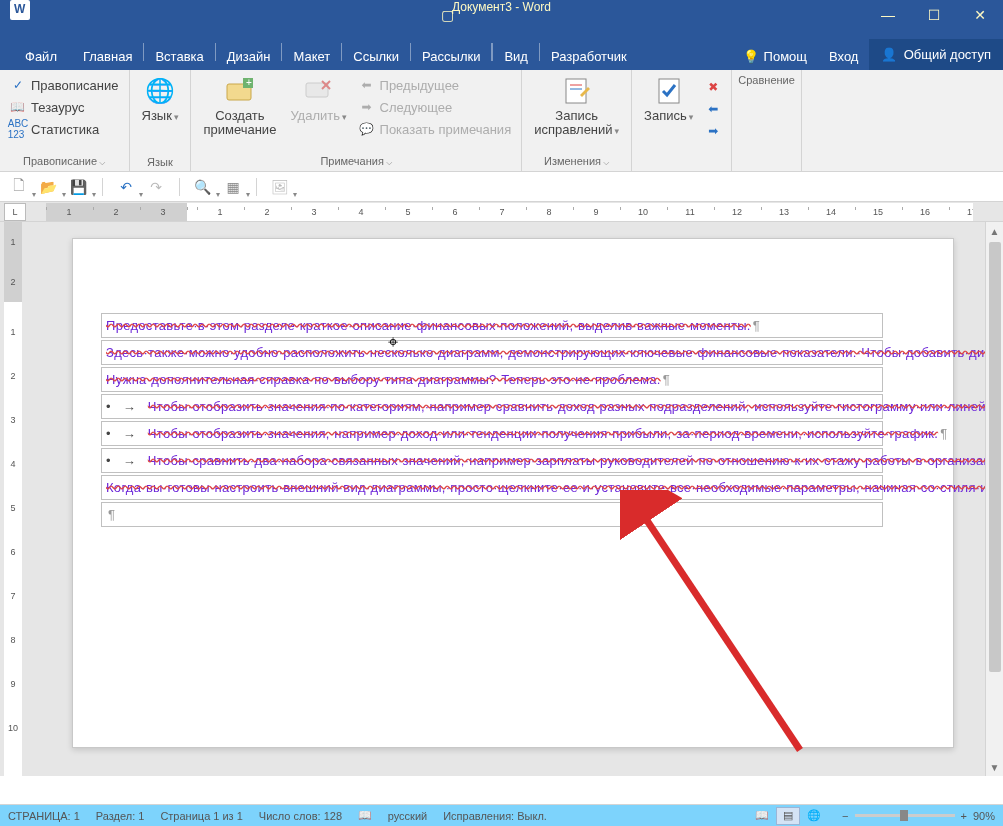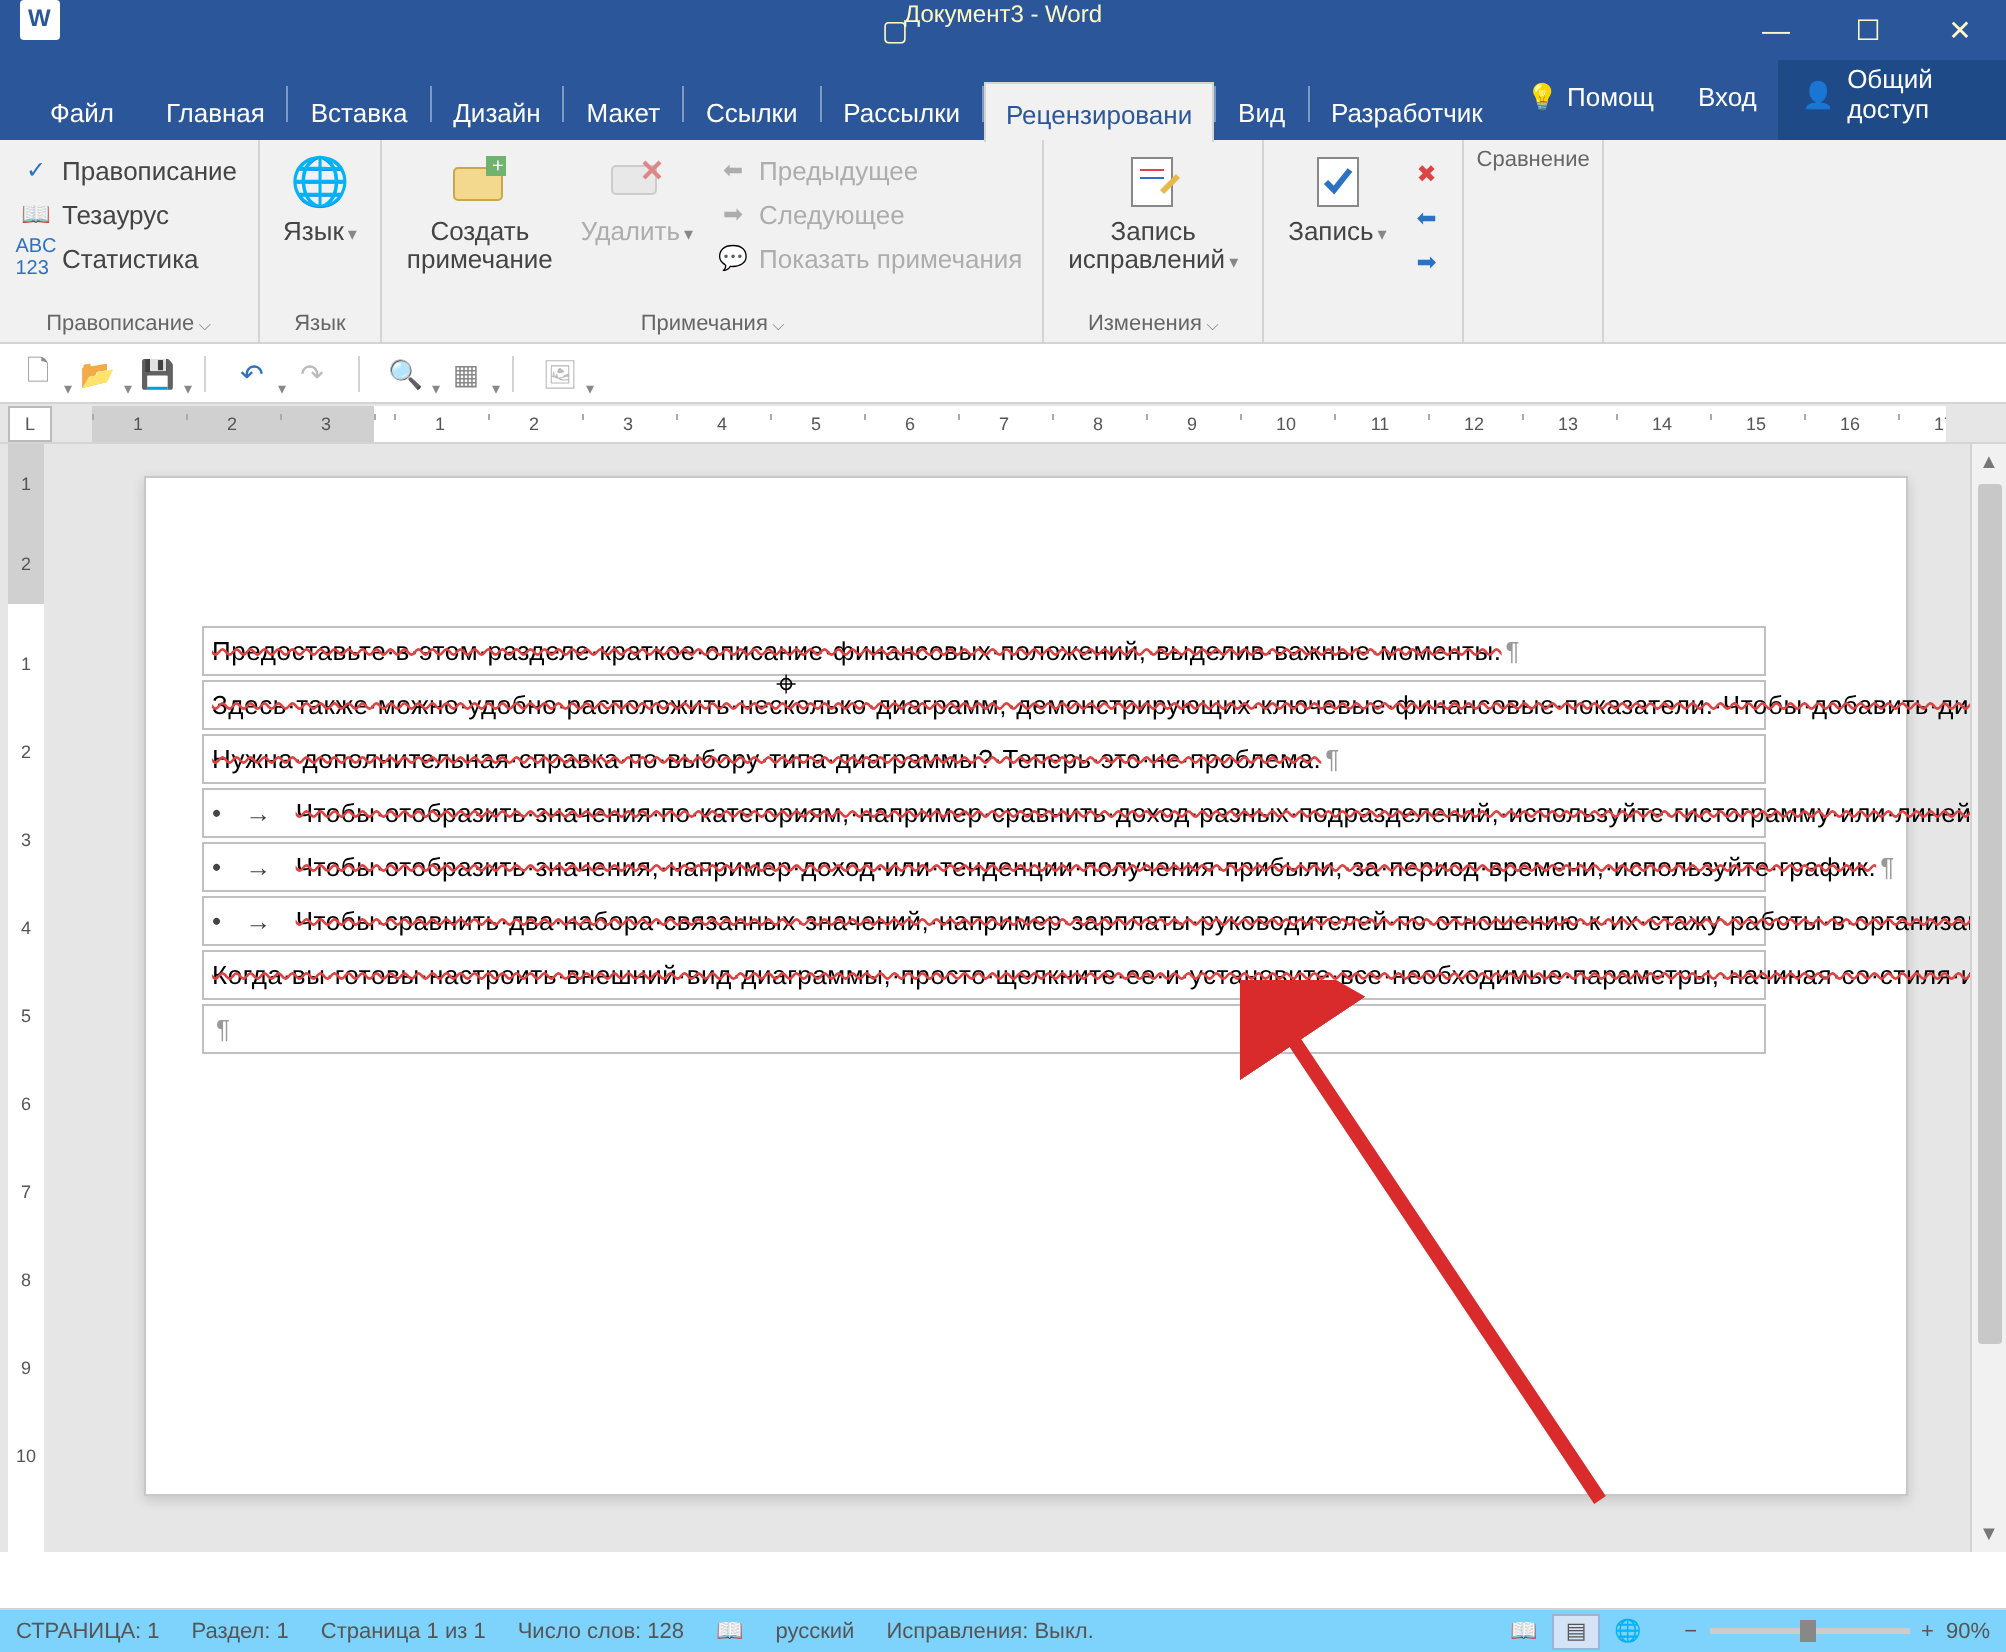--- a/index.html
+++ b/index.html
@@ -64,21 +64,21 @@
 .vruler .strip { position: absolute; left: 4px; top: 0; width: 18px; bottom: 0; background: #fff; font-size: 9px; color: #555; }
 .vruler .vu { position: absolute; left: 0; width: 100%; text-align: center; }
 .vruler .vu.margin { background: #d0d0d0; }
 .page-wrap { flex: 1; padding: 16px 20px 0 46px; overflow: hidden; }
 .page { background: #fff; border: 1px solid #c8c8c8; box-shadow: 0 2px 6px rgba(0,0,0,0.15); padding: 74px 70px 30px 28px; width: 882px; min-height: 510px; position: relative; }
 .scrollbar-v { width: 18px; background: #f1f1f1; border-left: 1px solid #d4d4d4; display: flex; flex-direction: column; align-items: center; }
 .scrollbar-v .arrow { height: 18px; width: 100%; display: flex; align-items: center; justify-content: center; font-size: 10px; color: #777; }
 .scrollbar-v .thumb { width: 12px; background: #c8c8c8; border-radius: 2px; }
 
 .para { font-size: 13px; color: #444; line-height: 17px; padding: 3px 4px; border: 1px solid #c0c0c0; margin-bottom: 2px; word-spacing: 2px; position: relative; letter-spacing: 0.3px; }
-.para .sq { color: #000000; text-decoration: line-through; text-decoration-style: wavy; text-decoration-color: #d44; }
+.para .sq { color: #6d28d9; text-decoration: line-through; text-decoration-style: wavy; text-decoration-color: #d44; }
 .para .bullet { color: #444; }
 .para::after { content: "¶"; color: #999; margin-left: 2px; }
 
 
 .status-bar { position: absolute; left: 0; bottom: 0; right: 0; height: 22px; background: #7dd3fc; border-top: 1px solid #d4d4d4; display: flex; align-items: center; font-size: 11px; color: #555; padding: 0 8px; gap: 16px; }
 .status-bar .views { margin-left: auto; display: flex; align-items: center; gap: 2px; }
 .status-bar .view-btn { width: 24px; height: 18px; display: flex; align-items: center; justify-content: center; border: 1px solid transparent; cursor: pointer; }
 .status-bar .view-btn.active { background: #d4e3f5; border-color: #9bb5d6; }
 .status-bar .zoom { display: flex; align-items: center; gap: 6px; }
 .status-bar .slider { width: 100px; height: 3px; background: #ccc; position: relative; }
@@ -111,21 +111,20 @@
   <div class="tab">Вставка</div>
     <div class="sep"></div>
   <div class="tab">Дизайн</div>
     <div class="sep"></div>
   <div class="tab">Макет</div>
     <div class="sep"></div>
   <div class="tab">Ссылки</div>
     <div class="sep"></div>
   <div class="tab">Рассылки</div>
     <div class="sep"></div>
-  <div class="tab active">Рецензировани</div>
     <div class="sep"></div>
   <div class="tab">Вид</div>
     <div class="sep"></div>
   <div class="tab">Разработчик</div>
   <div class="right">
     <div class="tab">
         <span>💡</span>
         <span>Помощ</span>
       </div>
     <div class="tab">Вход</div>

